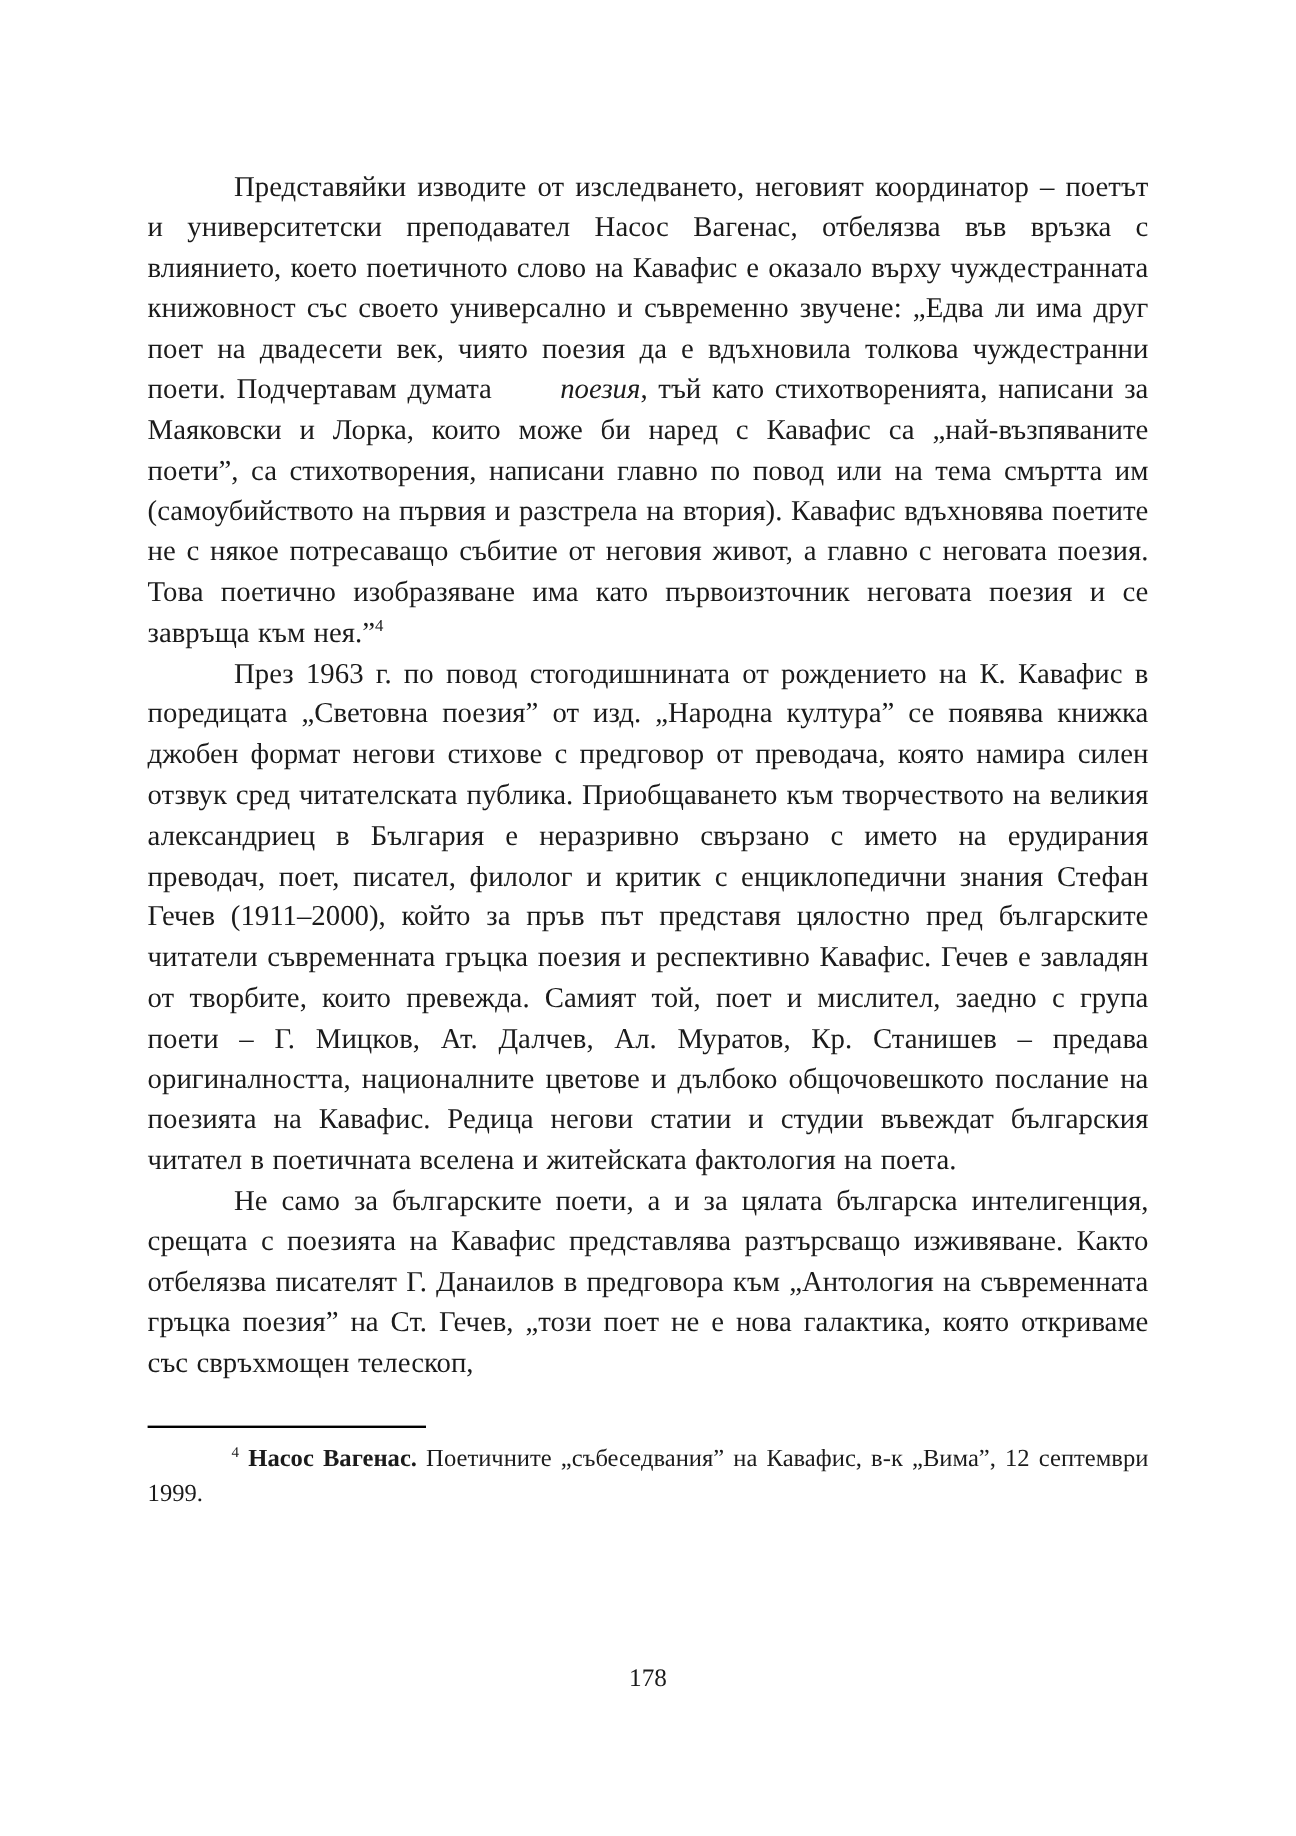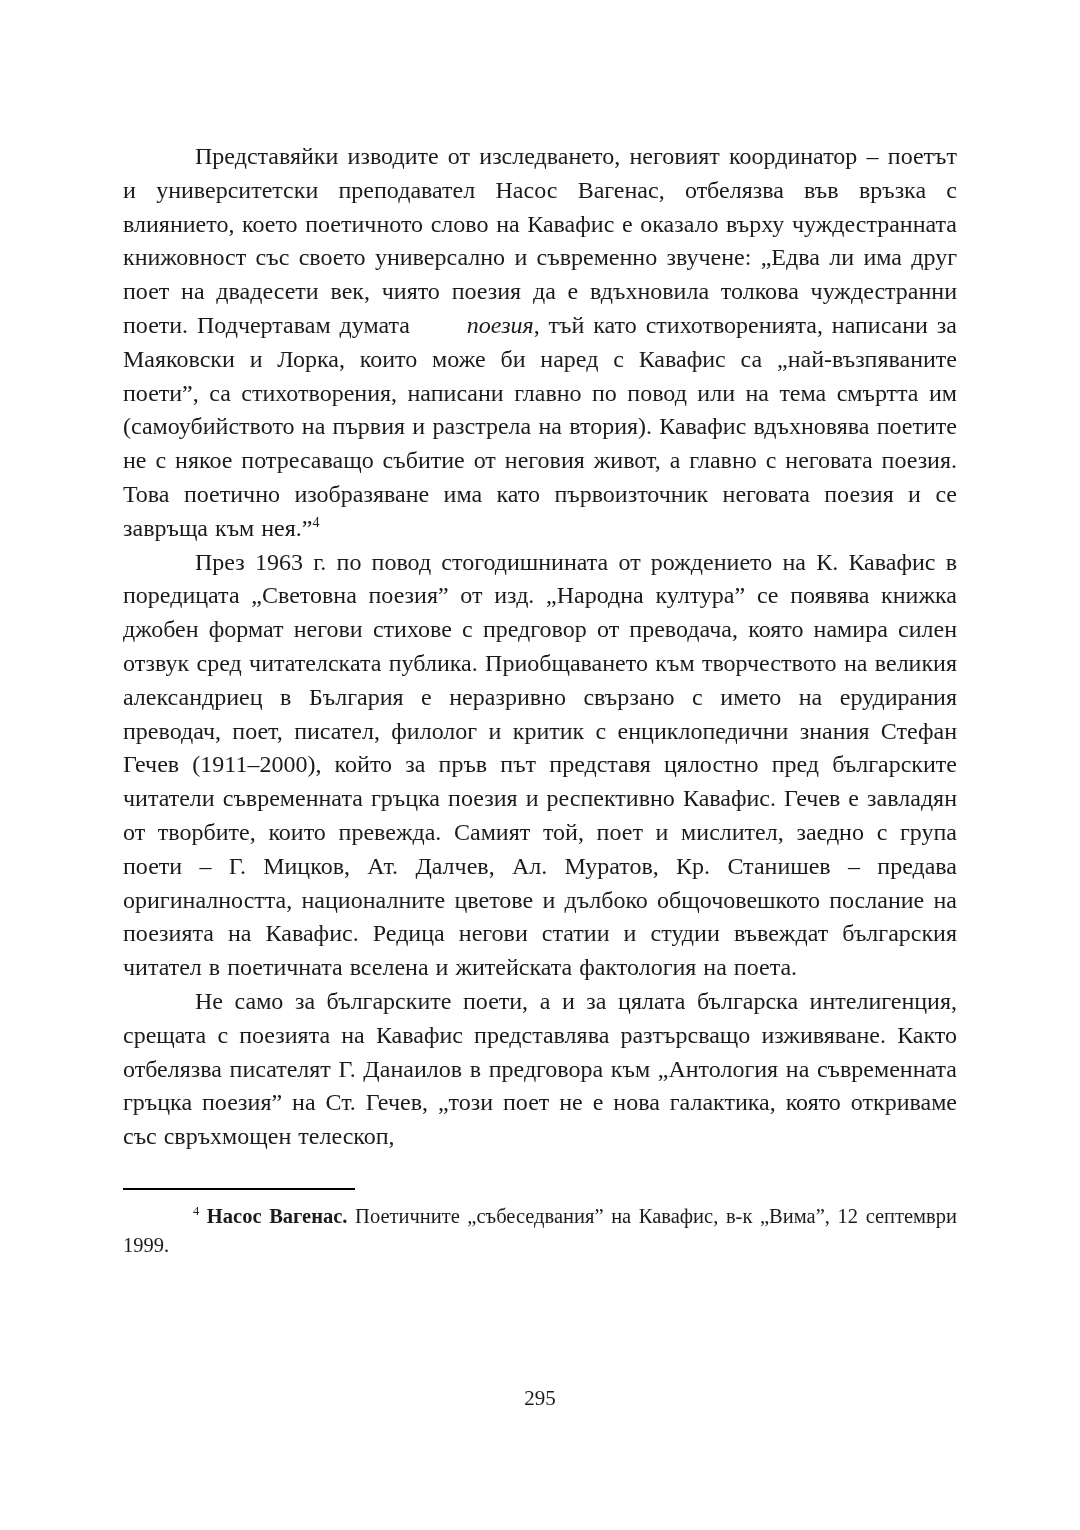--- a/index.html
+++ b/index.html
@@ -83,15 +83,15 @@
     <p class="para">През 1963 г. по повод стогодишнината от рождението на К. Кавафис в поредицата „Световна поезия” от изд. „Народна култура” се появява книжка джобен формат негови стихове с предговор от преводача, която намира силен отзвук сред читателската публика. Приобщаването към творчеството на великия александриец в България е неразривно свързано с името на ерудирания преводач, поет, писател, филолог и критик с енциклопедични знания Стефан Гечев (1911–2000), който за пръв път представя цялостно пред българските читатели съвременната гръцка поезия и респективно Кавафис. Гечев е завладян от творбите, които превежда. Самият той, поет и мислител, заедно с група поети – Г. Мицков, Ат. Далчев, Ал. Муратов, Кр. Станишев – предава оригиналността, националните цветове и дълбоко общочовешкото послание на поезията на Кавафис. Редица негови статии и студии въвеждат българския читател в поетичната вселена и житейската фактология на поета.</p>
 
     <p class="para">Не само за българските поети, а и за цялата българска интелигенция, срещата с поезията на Кавафис представлява разтърсващо изживяване. Както отбелязва писателят Г. Данаилов в предговора към „Антология на съвременната гръцка поезия” на Ст. Гечев, „този поет не е нова галактика, която откриваме със свръхмощен телескоп,</p>
 
     <div class="fn-rule"></div>
 
     <p class="footnote"><sup class="fn-marker">4</sup><b> Насос Вагенас.</b><span> Поетичните „събеседвания” на Кавафис, в-к „Вима”, 12 септември 1999.</span></p>
 
   </div>
 
-  <div class="page-num">295</div>
+  <div class="page-num">178</div>
 
 </div>
 
 </body></html>

